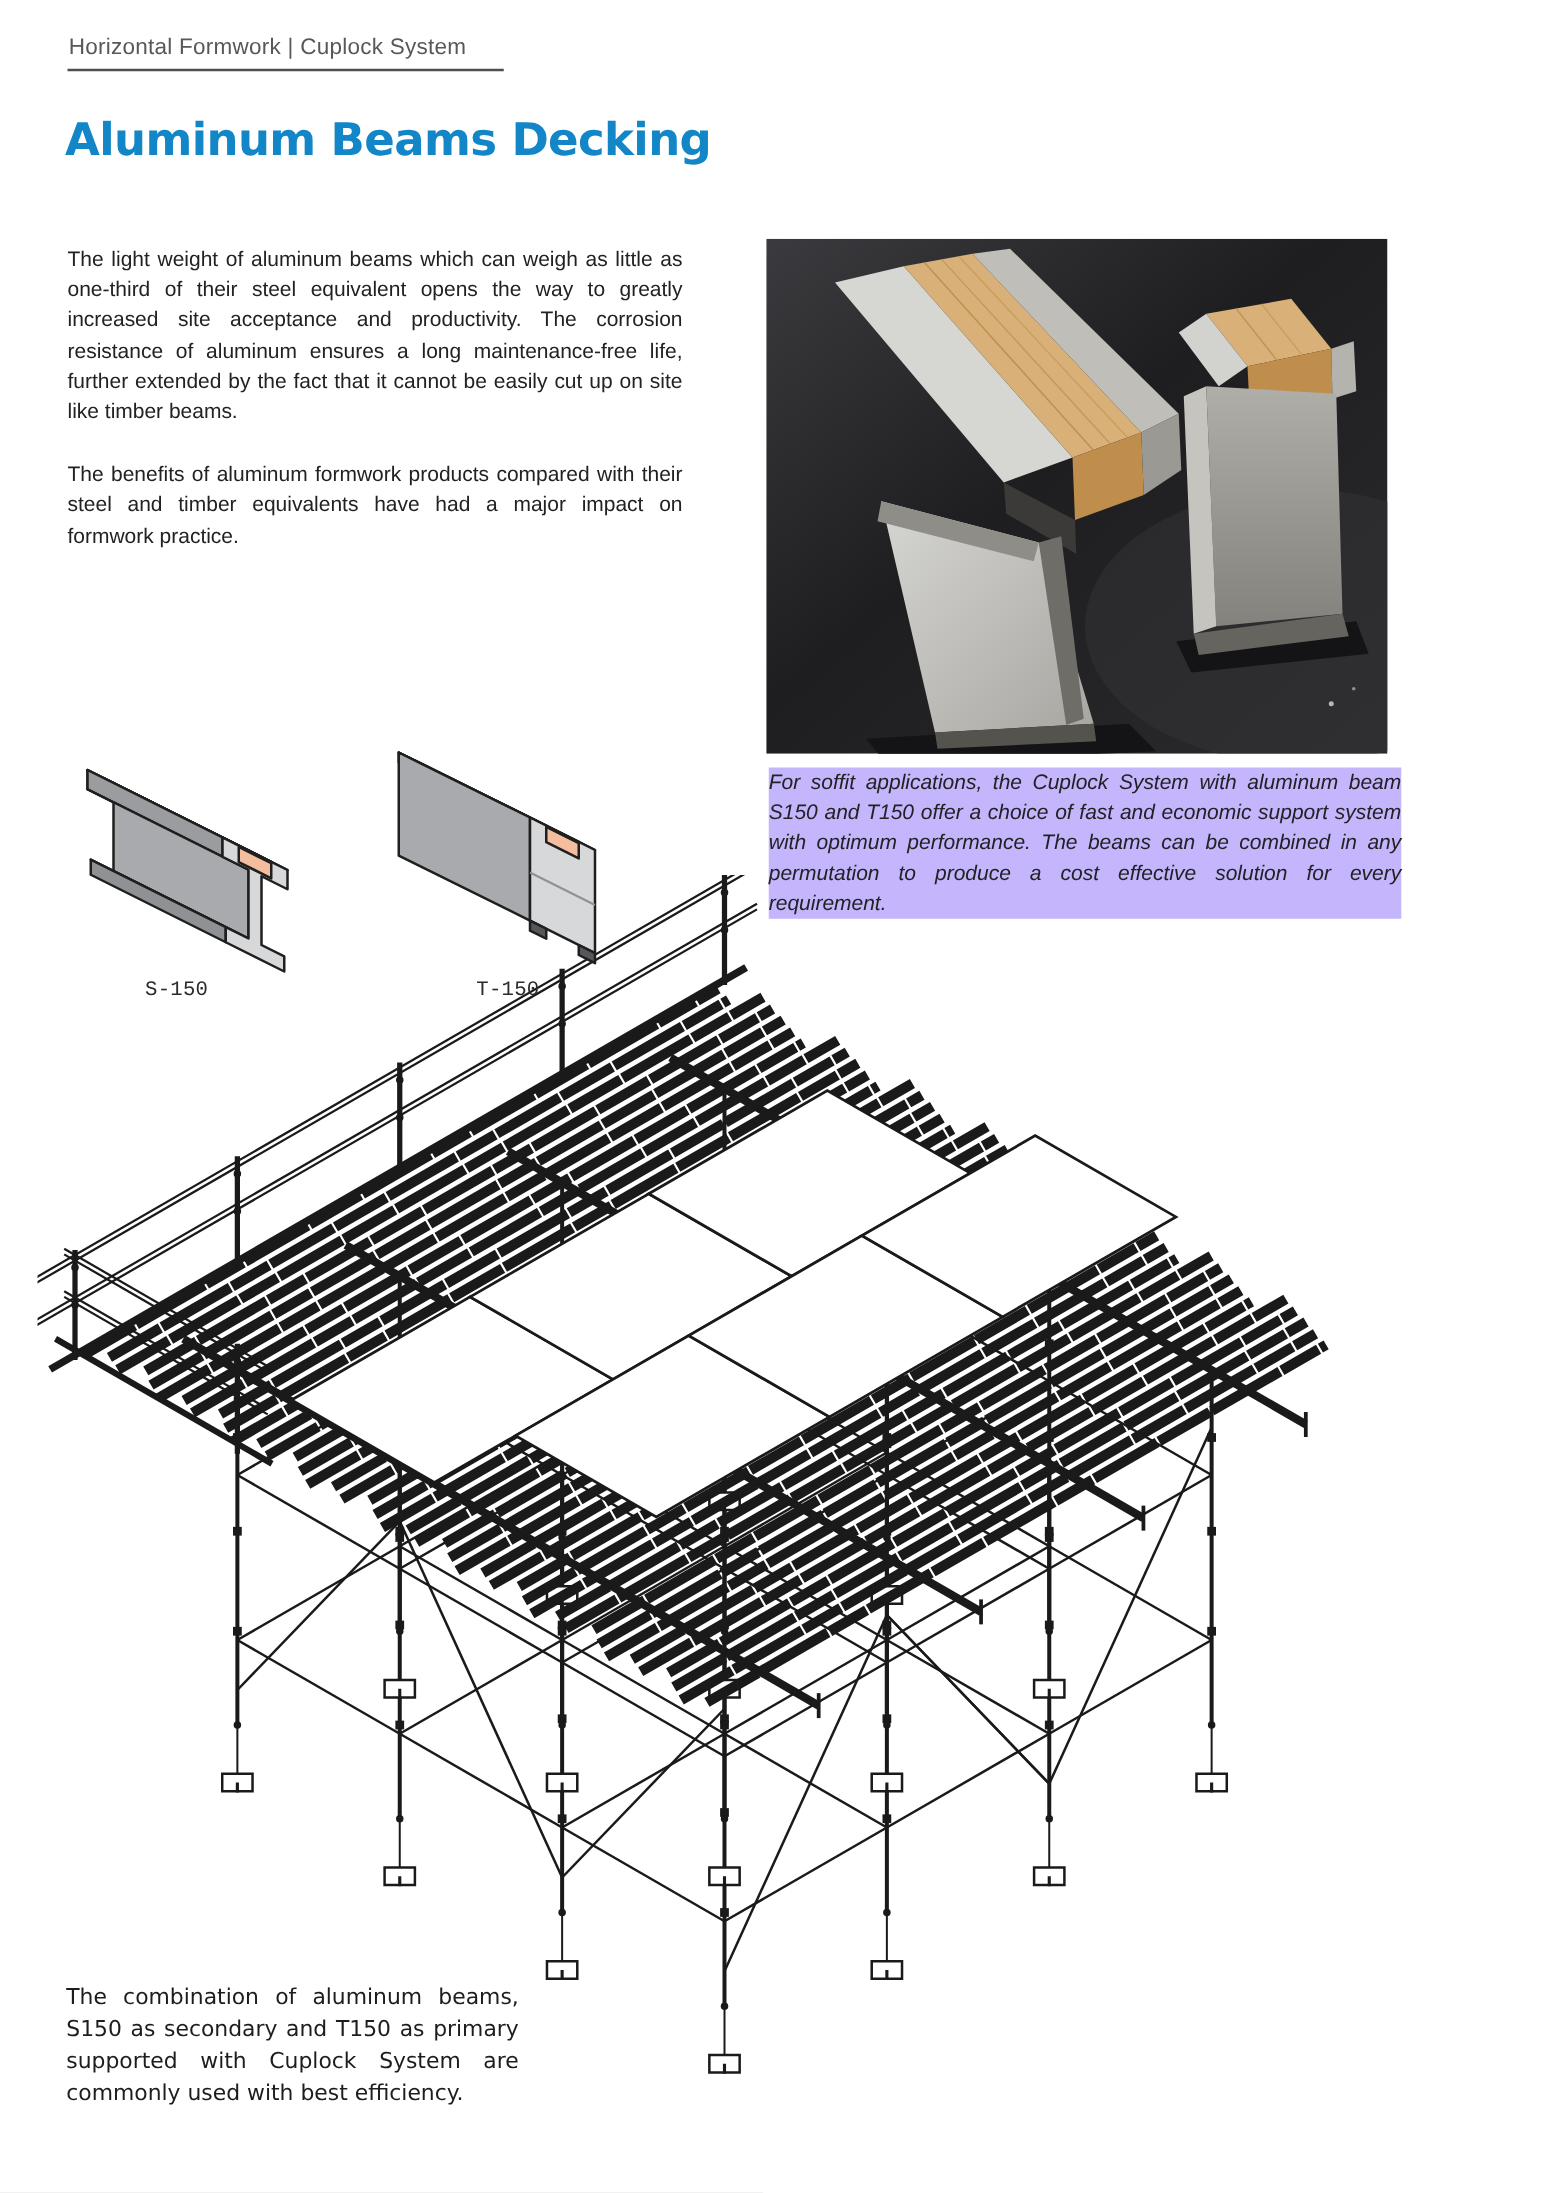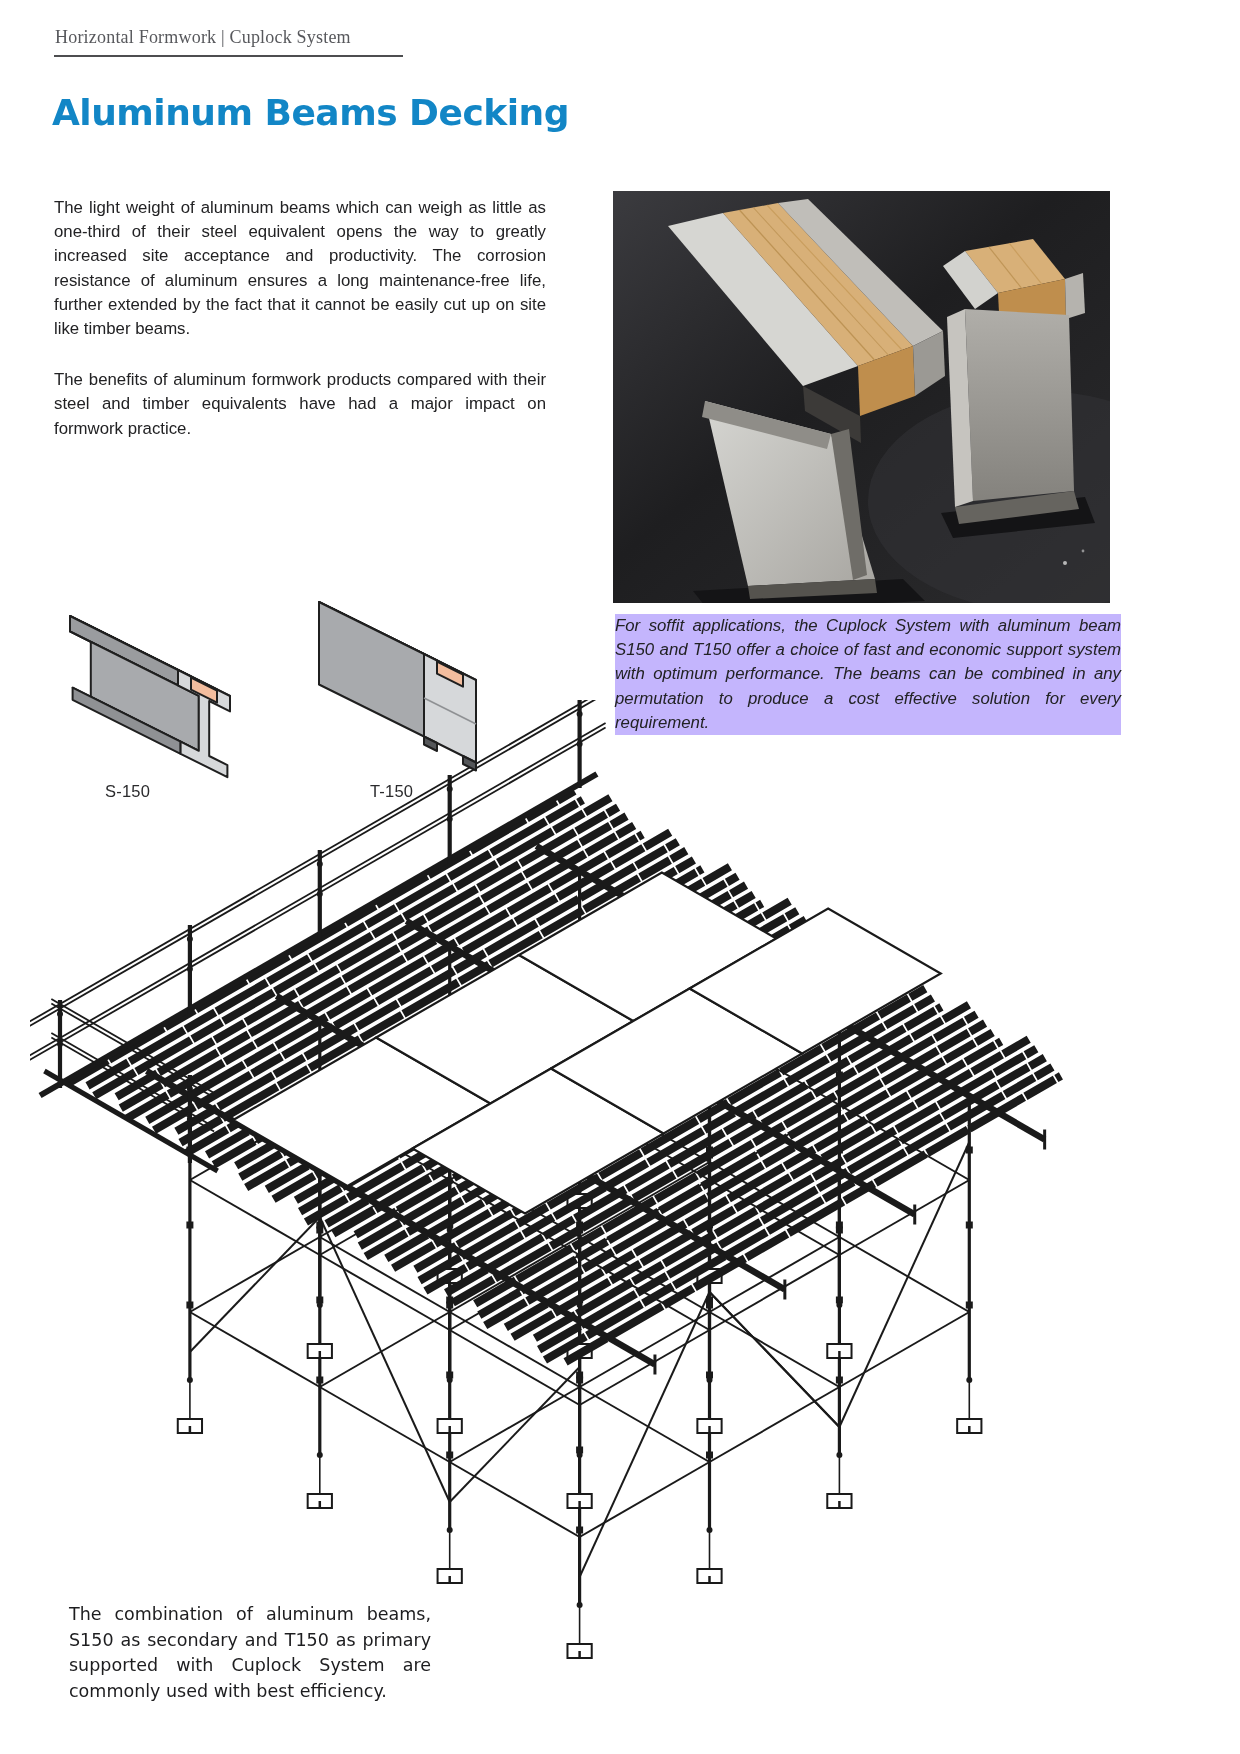--- a/index.html
+++ b/index.html
@@ -2,47 +2,47 @@
 <html><head>
 <meta charset="utf-8">
 <style>
   html,body{margin:0;padding:0;background:#e8e8e8;}
   .page{
     position:relative;width:1240px;height:1754px;margin:0 auto;
     background:#ffffff;overflow:hidden;
     font-family:"Liberation Sans",sans-serif;color:#232323;
   }
   .breadcrumb{
-    position:absolute;left:55px;top:27px;font-family:Liberation Serif, serif;
+    position:absolute;left:55px;top:27px;font-family:Liberation Sans, sans-serif;
     font-size:18px;color:#57585c;letter-spacing:.2px;
   }
   .breadcrumb-rule{position:absolute;left:54px;top:55px;width:349px;height:2.4px;background:#4d4e50;}
   .page-title{
     position:absolute;left:52px;top:92px;margin:0;
     font-family:"DejaVu Sans",sans-serif;font-weight:bold;
     font-size:36px;letter-spacing:-0.5px;color:#1286c6;
   }
   .intro{position:absolute;left:54px;top:196px;width:492px;}
   .intro p{margin:0 0 27px 0;font-size:16.8px;line-height:24.2px;text-align:justify;color:#222224;}
   .photo{position:absolute;left:613px;top:191px;width:497px;height:412px;margin:0;}
   .photo svg{display:block;width:100%;height:100%;}
   .photo-caption{
     position:absolute;left:615px;top:614px;width:506px;margin:0;z-index:3;
     font-size:16.8px;line-height:24.2px;text-align:justify;color:#222224;background:#c4b5fd;font-style:italic;
   }
   .beam-fig{position:absolute;margin:0;z-index:4;}
   .beam-fig svg{display:block;}
   .beam-label{
-    position:absolute;font-family:Liberation Sans, sans-serif;
-    font-size:16.5px;color:#2b2b2d;letter-spacing:.2px;
+    position:absolute;font-family:Liberation Mono, monospace;
+    font-size:16.5px;color:#2b2b2d;letter-spacing:.2px;margin-left:11px;
   }
   .deck{position:absolute;left:30px;top:700px;width:1100px;height:1010px;margin:0;z-index:1;}
   .deck svg{display:block;width:100%;height:100%;overflow:hidden;}
   .footer-note{
-    position:absolute;left:53px;top:1586px;width:362px;margin:16px;z-index:5;background:transparent;
+    position:absolute;left:53px;top:1586px;width:362px;margin:0;z-index:5;background:transparent;
     font-family:"DejaVu Sans",sans-serif;font-size:17.5px;line-height:25.5px;
     text-align:justify;color:#1d1d1f;
   }
 </style>
 </head>
 <body>
 
 <div class="page">
 
   <div class="breadcrumb">Horizontal Formwork | Cuplock System</div>

